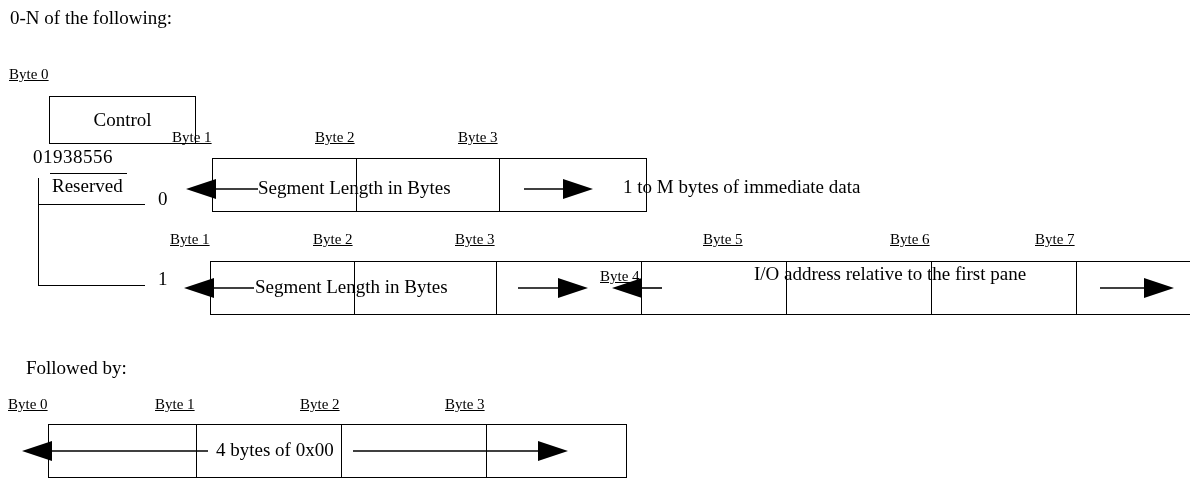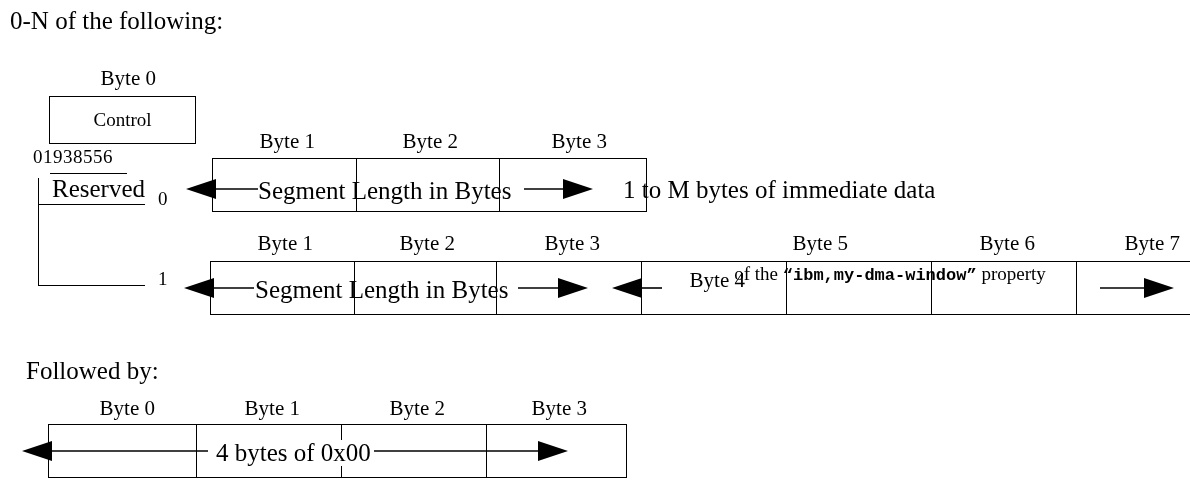--- a/index.html
+++ b/index.html
@@ -2,22 +2,22 @@
 <html><head>
 <meta charset="utf-8">
 <style>
   html,body{margin:0;padding:0;background:#ffffff;}
   body{
     width:1190px;height:486px;position:relative;overflow:hidden;
     font-family:"Liberation Serif","DejaVu Serif",serif;
     color:#000000;
   }
   .abs{position:absolute;}
-  .txt{font-size:25px;line-height:1.05;white-space:nowrap;}
-  .caption{font-size:21px;white-space:nowrap;text-align:right;}
+  .txt{font-size:19px;line-height:1.05;white-space:nowrap;}
+  .caption{font-size:15px;white-space:nowrap;text-align:left;text-decoration:underline;}
   .cellbox{box-sizing:border-box;border:1.5px solid #000;background:transparent;margin-left:40px;}
   .vdiv{position:absolute;top:0;bottom:0;width:0;border-left:1.5px solid #000;}
   .rowlabel{font-size:19px;white-space:nowrap;}
   .mono{font-family:"Liberation Mono","DejaVu Sans Mono",monospace;font-weight:bold;font-size:17px;letter-spacing:0px;}
   .hline{position:absolute;height:0;border-top:1.5px solid #000;}
   .vline{position:absolute;width:0;border-left:1.5px solid #000;}
   .bits{font-size:19px;letter-spacing:0.5px;white-space:nowrap;}
   .ctrl-label{font-size:19px;text-align:center;width:100%;}
   .centerline{position:absolute;display:flex;align-items:center;justify-content:center;}
   .twoline{font-size:19px;text-align:center;line-height:1.15;white-space:nowrap;}
@@ -95,23 +95,21 @@
 <div class="abs txt" style="left:255px; top:277px;">Segment Length in Bytes</div>
 
 <svg class="abs" width="580" height="20" style="left:600px; top:278px;">
   <polygon points="12,10 42,0 42,20" fill="#000"></polygon>
   <line x1="40" y1="10" x2="62" y2="10" stroke="#000" stroke-width="1.6"></line>
   <line x1="500" y1="10" x2="548" y2="10" stroke="#000" stroke-width="1.6"></line>
   <polygon points="574,10 544,0 544,20" fill="#000"></polygon>
 </svg>
 
 <div class="abs twoline" style="left:600px; top:263px; width:580px;">
-  <div>
-    <span>of the </span><span class="mono">“ibm,my-dma-window”</span><span> property</span>
-  </div>
+  <div>I/O address relative to the first pane</div>
 </div>
 
 <div class="abs txt" style="left:26px; top:358px;">Followed by:</div>
 
 <div class="abs caption" style="left:8px; top:396px; width:147px;">Byte 0</div>
 <div class="abs caption" style="left:155px; top:396px; width:145px;">Byte 1</div>
 <div class="abs caption" style="left:300px; top:396px; width:145px;">Byte 2</div>
 <div class="abs caption" style="left:445px; top:396px; width:142px;">Byte 3</div>
 
 <div class="abs cellbox" style="left:8px; top:424px; width:579px; height:54px;">

